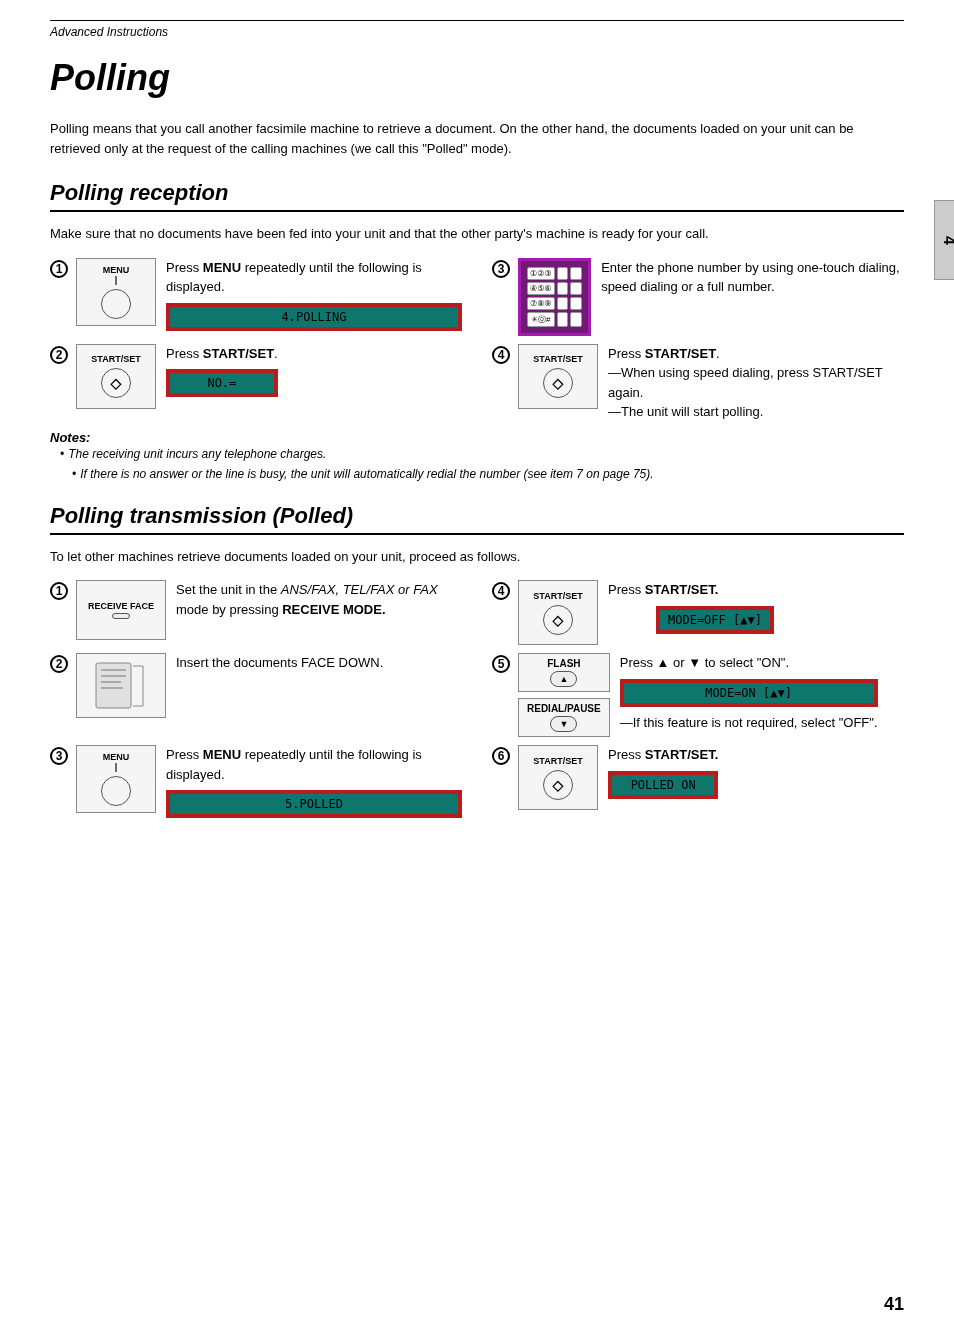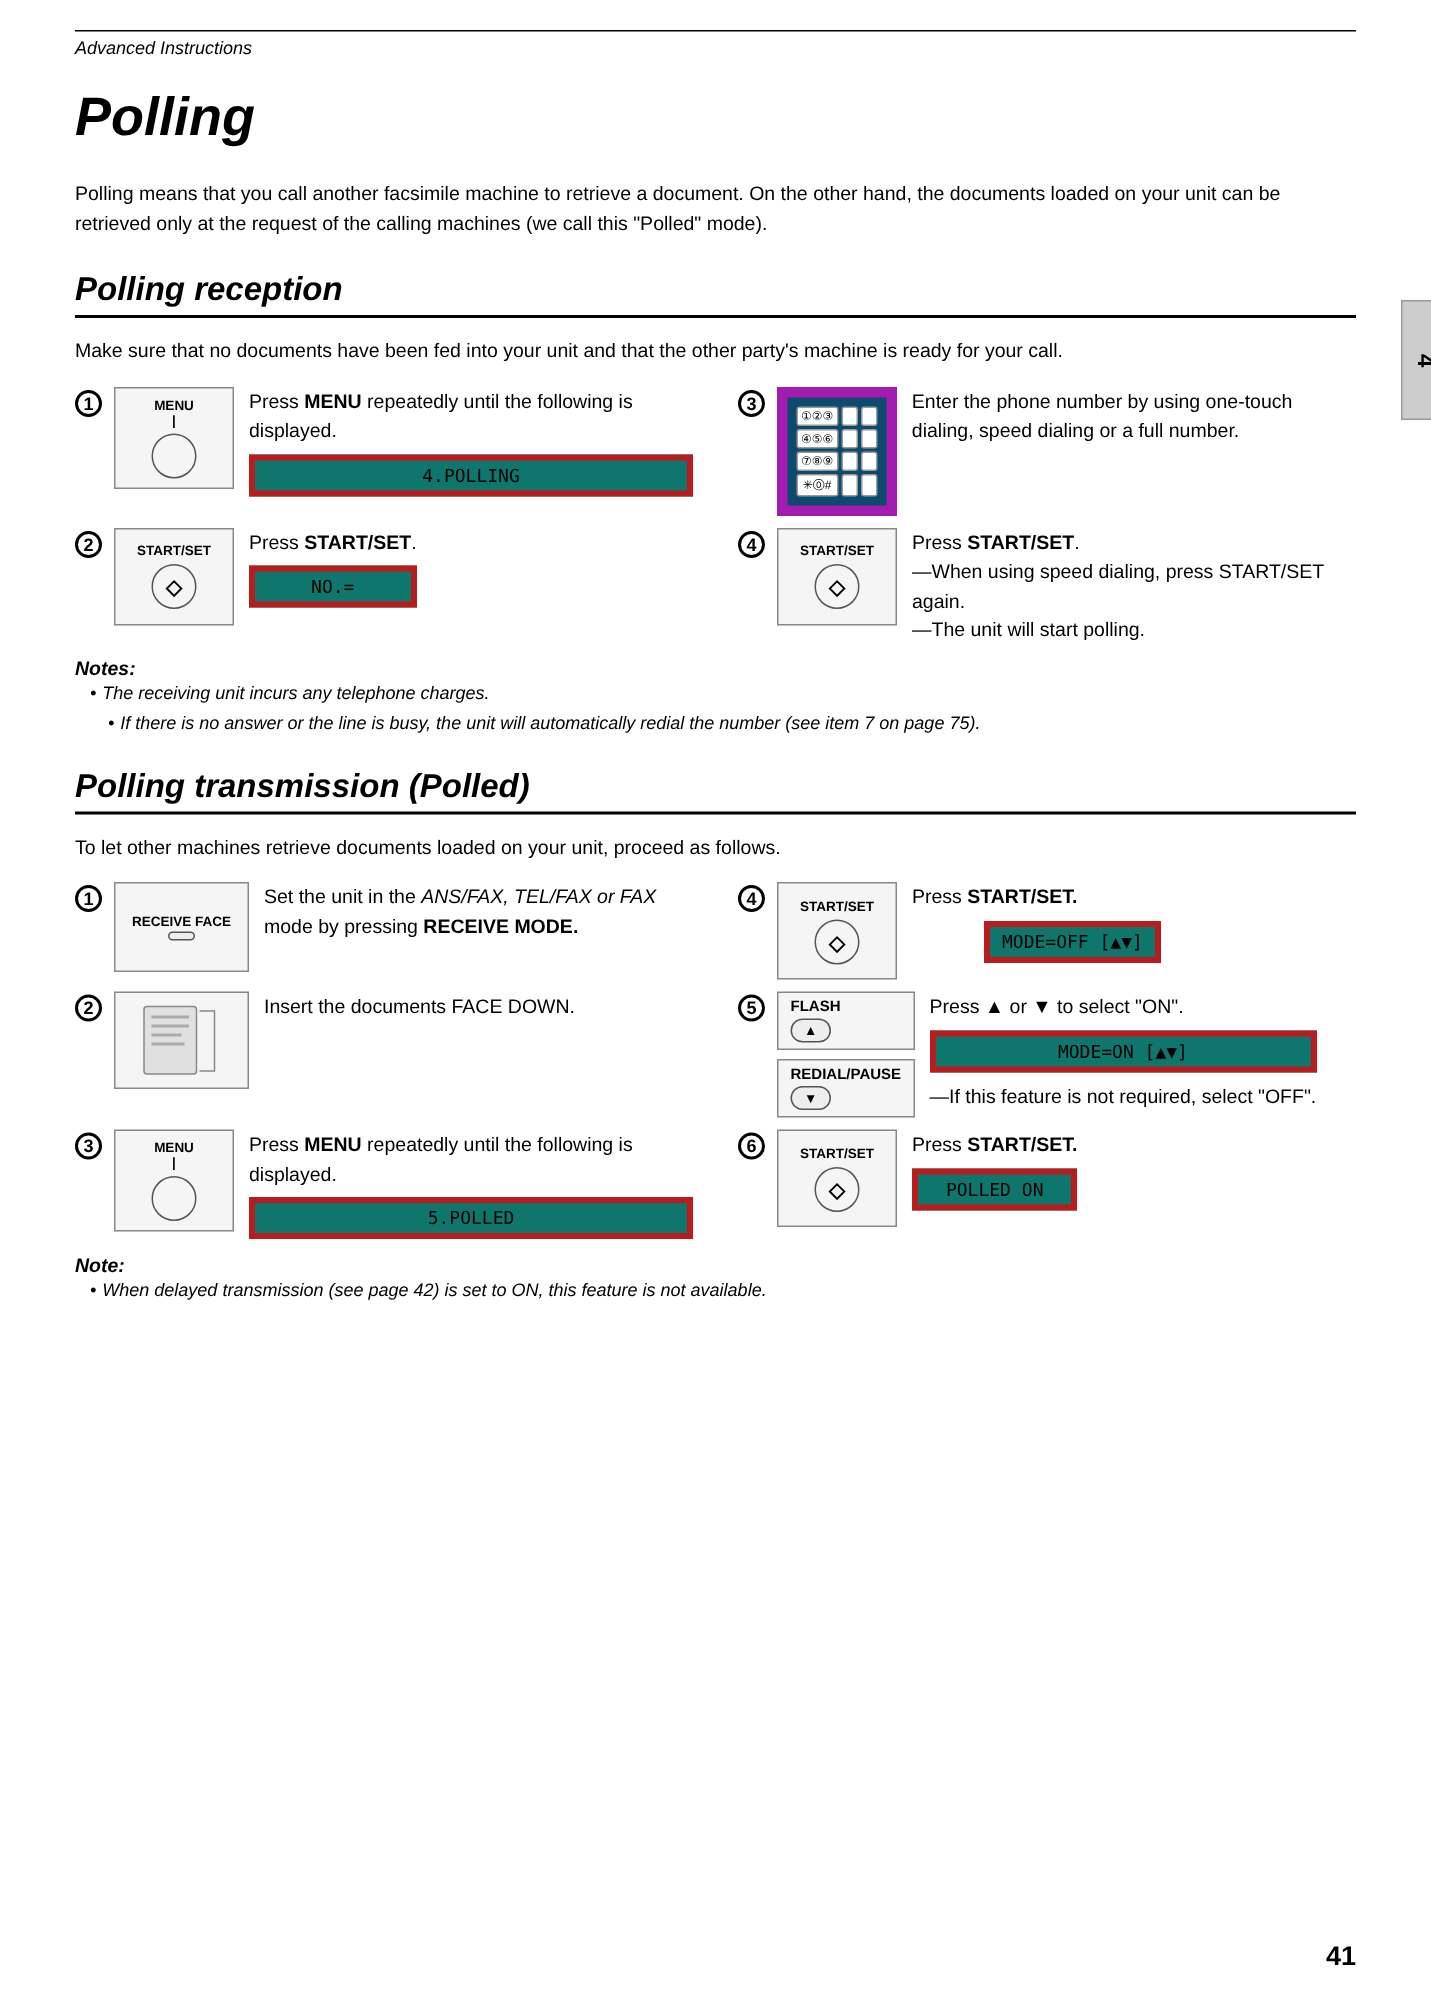--- a/index.html
+++ b/index.html
@@ -135,22 +135,22 @@
       padding-left: 10px;
       line-height: 1.5;
     }
 
     .note-item::before {
       content: "•";
       margin-right: 4px;
     }
 
     .keypad-box {
-      border: 7px solid #a21caf;
-      background: #0c4a6e;
+      border: 3px solid #a21caf;
+      background: #701a75;
       padding: 6px;
       display: grid;
       grid-template-columns: repeat(3, 1fr);
       gap: 2px;
       min-width: 70px;
       font-size: 9px;
     }
 
     .key {
       border: 1px solid #999;
@@ -205,21 +205,21 @@
     }
 
     .btn-device {
       border: 1px solid #888;
       background: #f5f5f5;
       padding: 4px 8px;
       font-size: 10px;
       font-weight: bold;
       display: flex;
       flex-direction: column;
-      align-items: flex-start;
+      align-items: center;
       min-width: 80px;
     }
 
     .btn-oval {
       border: 1px solid #555;
       border-radius: 10px;
       padding: 2px 8px;
       font-size: 9px;
       background: #eee;
       margin-top: 2px;
@@ -435,21 +435,17 @@
         </div>
         <div>
           <div class="step-description">Press <b>START/SET.</b></div>
           <div class="display-box" style="margin-top:6px;">POLLED ON</div>
         </div>
       </div>
     </div>
 
   </div>
 
-  <div class="notes-section" style="margin-top:10px;">
-    <div class="notes-title"><em>Note:</em></div>
-    <div class="note-item">When delayed transmission (see page 42) is set to ON, this feature is not available.</div>
-  </div>
 </div>
 
 <div class="tab-marker">4</div>
 
 <div class="page-number">41</div>
 
 </body></html>

